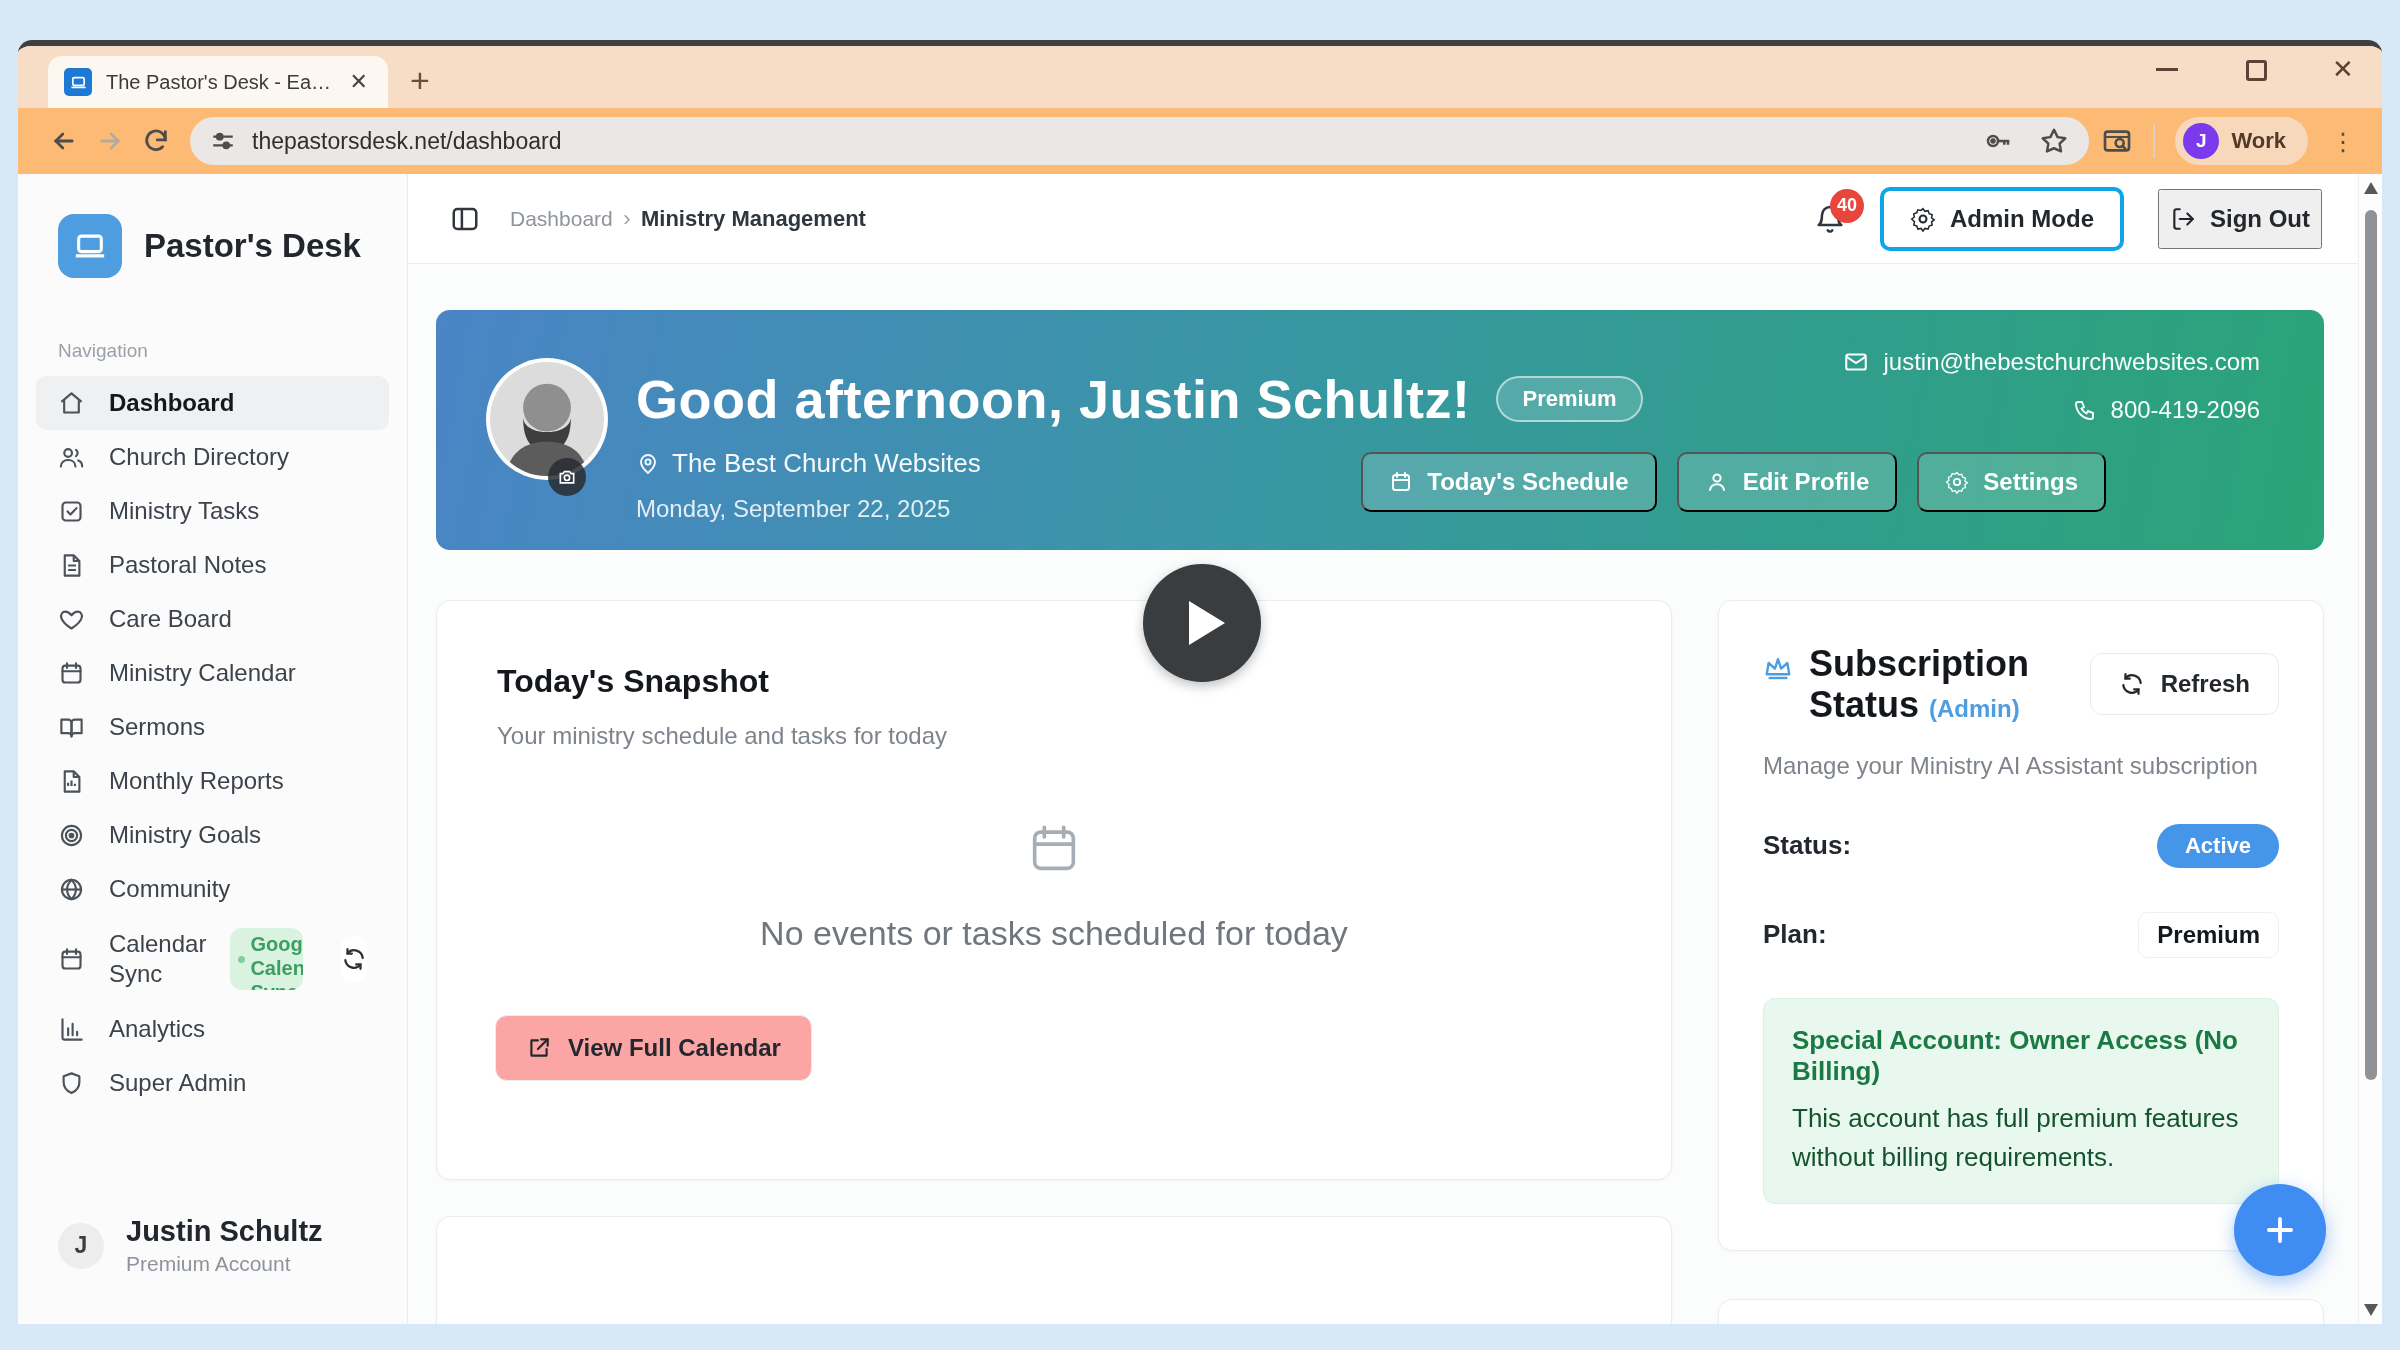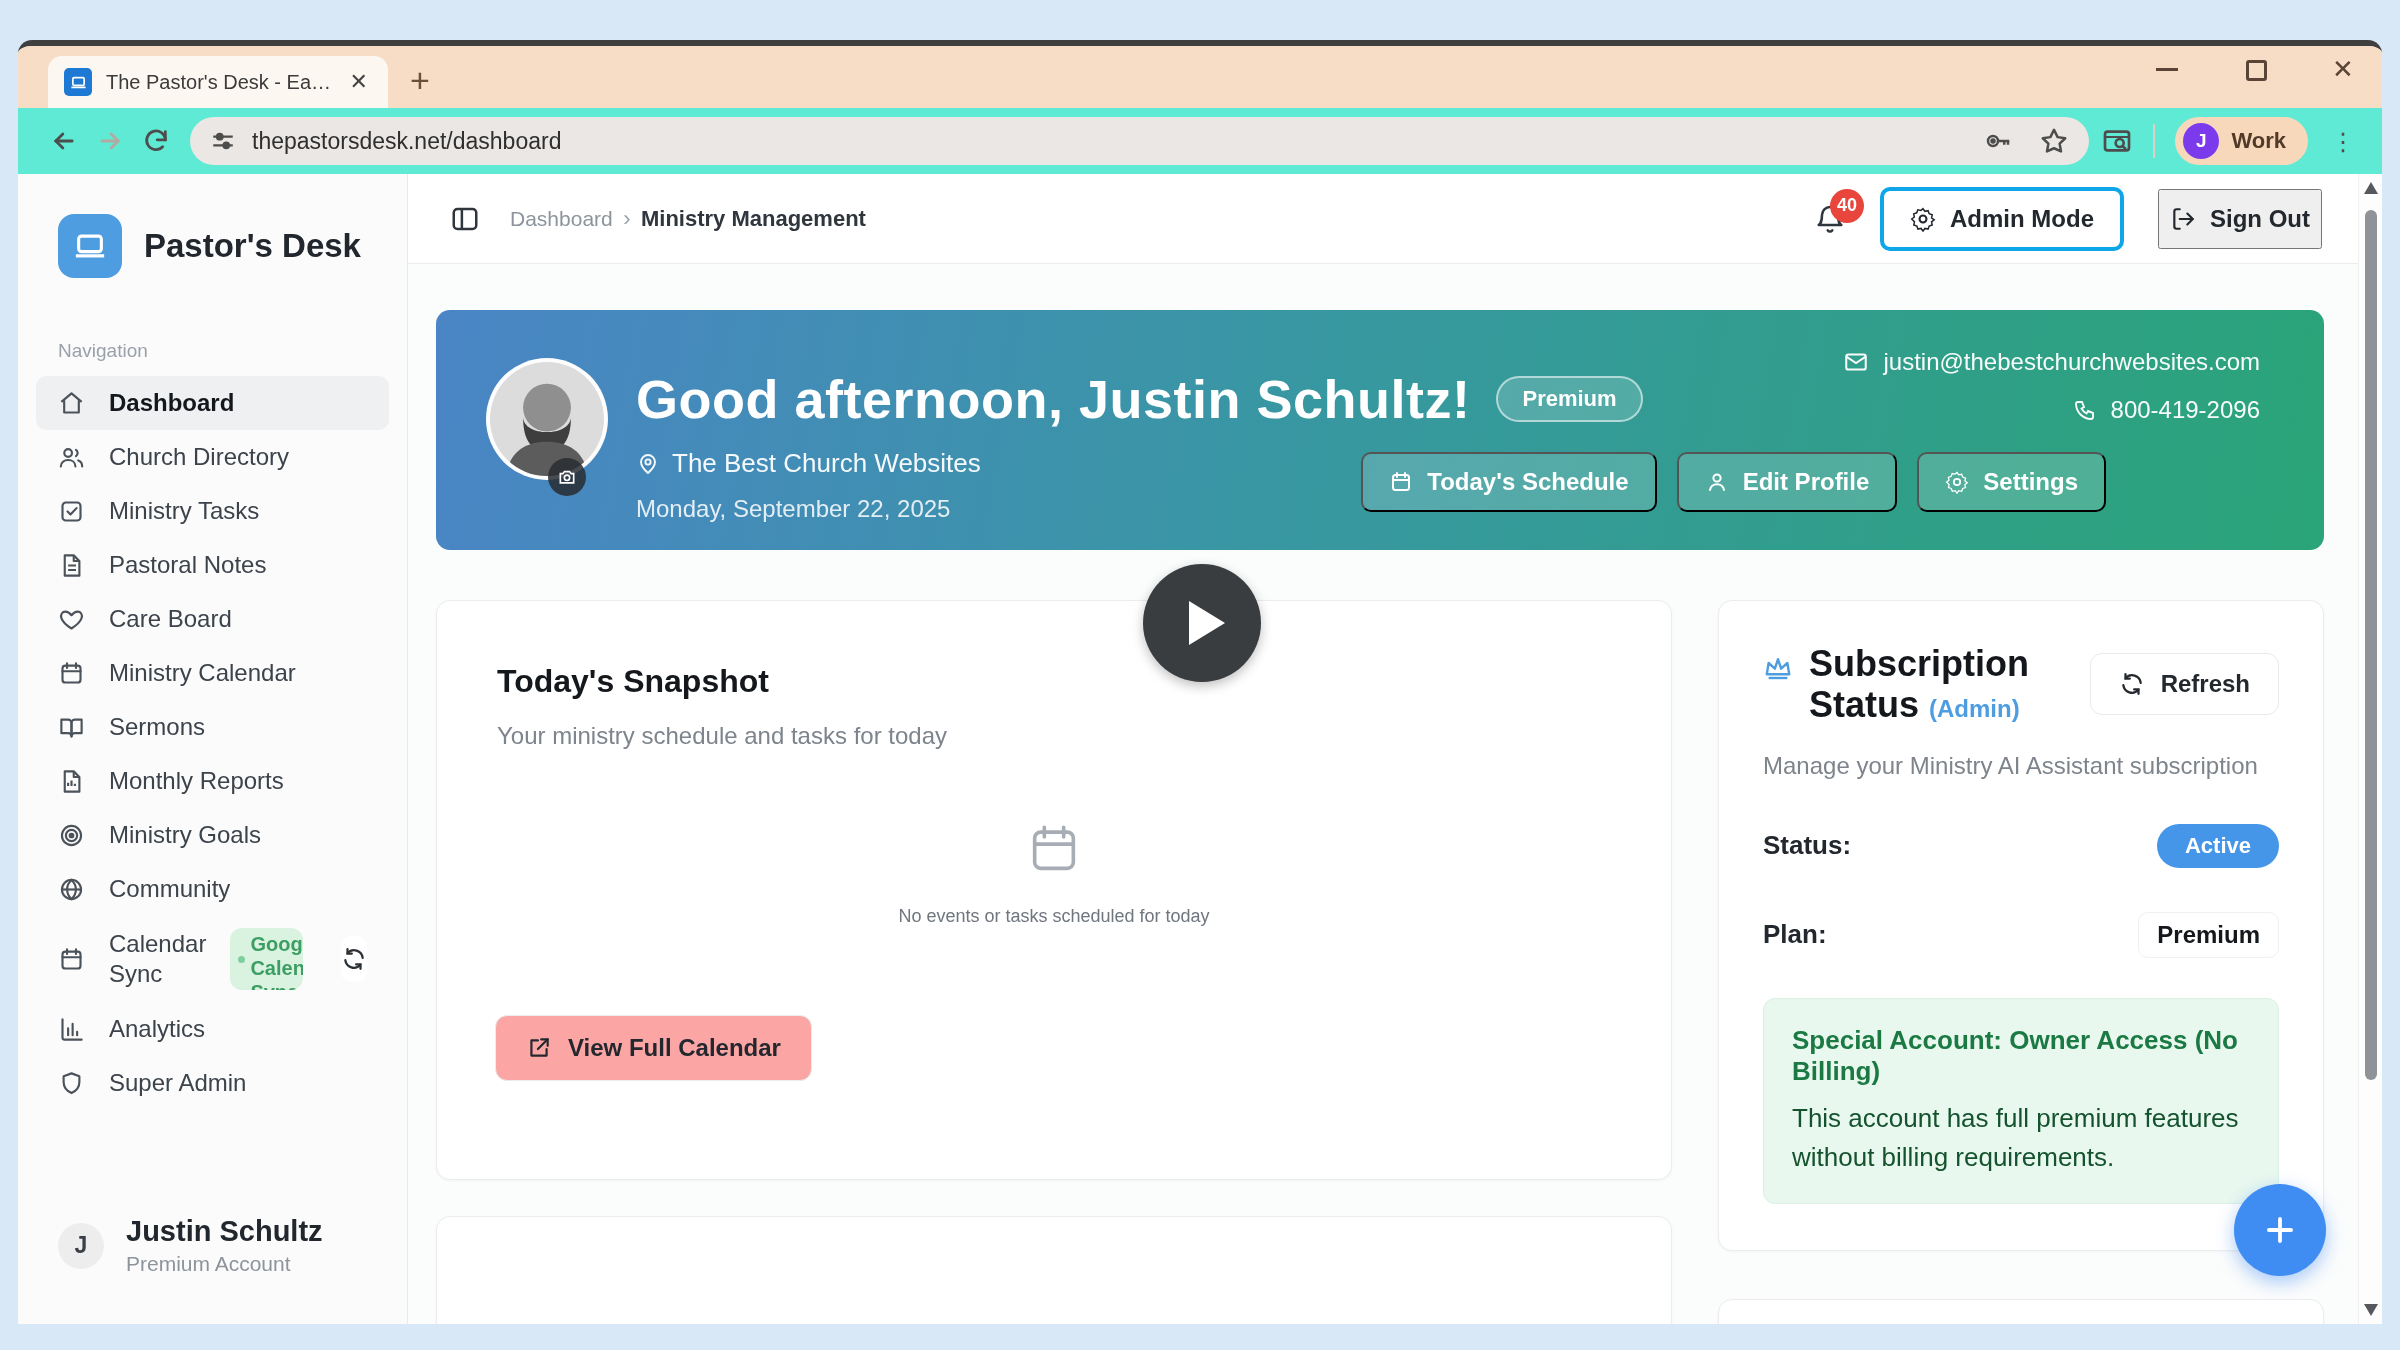--- a/index.html
+++ b/index.html
@@ -18,21 +18,21 @@
   .favicon { width:28px; height:28px; border-radius:5px; background:#1d79d4; display:flex; align-items:center; justify-content:center; flex:0 0 auto; }
   .tab-title { font-size:20px; color:#3b3b3b; white-space:nowrap; overflow:hidden; text-overflow:ellipsis; flex:1; }
   .tab-close { font-size:22px; color:#444; padding:0 4px; cursor:default; }
   .newtab-btn { font-size:34px; color:#6b4f3a; margin:0 0 8px 22px; line-height:40px; }
   .wincontrols { position:absolute; right:26px; top:10px; display:flex; gap:62px; align-items:center; }
   .winbtn { width:26px; height:26px; position:relative; }
   .win-min:after { content:""; position:absolute; left:2px; right:2px; top:12px; border-top:3px solid #5a4437; }
   .win-max:after { content:""; position:absolute; left:4px; top:4px; width:15px; height:15px; border:3px solid #5a4437; border-radius:3px; }
   .win-close { color:#5a4437; font-size:26px; line-height:26px; text-align:center; }
 
-  .toolbar { height:66px; background:#5eead4; display:flex; align-items:center; padding:0 24px; gap:2px; flex:0 0 auto; }
+  .toolbar { height:66px; background:#fdba74; display:flex; align-items:center; padding:0 24px; gap:2px; flex:0 0 auto; }
   .navbtn { width:44px; height:44px; display:flex; align-items:center; justify-content:center; border-radius:50%; color:#4d4d4d; }
   .navbtn.disabled { color:#b4aaa2; }
   .urlbar { flex:1; height:48px; background:#ebe7e4; border-radius:24px; display:flex; align-items:center;
     padding:0 20px; gap:16px; margin:0 10px; color:#3f3f3f; }
   .url-text { font-size:23px; color:#2f2f2f; flex:1; }
   .url-icons { display:flex; gap:26px; align-items:center; }
   .chrome-right { display:flex; align-items:center; gap:20px; }
   .tb-divider { width:2px; height:34px; background:#ddcfc4; }
   .profile-chip { display:flex; align-items:center; gap:12px; background:#f7d8bb; border-radius:24px; padding:6px 22px 6px 8px; }
   .profile-avatar { width:36px; height:36px; border-radius:50%; background:#7c3aed; color:#fff; font-size:19px; font-weight:bold;
@@ -104,21 +104,21 @@
   
   .columns { display:flex; gap:46px; margin-top:50px; align-items:flex-start; }
   .col-left { flex:1; min-width:0; }
   .col-right { width:606px; flex:0 0 auto; }
   .card { background:#fff; border:1px solid #ececee; border-radius:14px; box-shadow:0 1px 3px rgba(20,24,33,0.04); }
 
   .snapshot-card { height:580px; padding:62px 60px 0 60px; position:relative; }
   .snap-title { font-size:32px; font-weight:bold; color:#14181d; }
   .snap-sub { font-size:24px; color:#7d848c; margin-top:22px; }
   .snap-empty { margin-top:70px; text-align:center; color:#8d949c; }
-  .snap-empty-text { font-size:18px; color:#6f767e; margin-top:24px; }
+  .snap-empty-text { font-size:34px; color:#6f767e; margin-top:32px; }
   .view-cal-btn { position:absolute; left:58px; bottom:98px; display:flex; align-items:center; gap:16px;
     border:1px solid #ececee; background:#fca5a5; border-radius:12px; padding:18px 30px; font-size:24px; font-weight:bold; color:#23282e; }
   .stub-card { height:120px; margin-top:36px; }
 
   .play-overlay { position:absolute; left:735px; top:300px; width:118px; height:118px; border-radius:50%;
     background:#3a3d40; display:flex; align-items:center; justify-content:center; box-shadow:0 4px 12px rgba(0,0,0,0.25); }
   .play-tri { width:0; height:0; border-left:36px solid #fff; border-top:22px solid transparent; border-bottom:22px solid transparent; margin-left:10px; }
 
   .subs-card { padding:42px 44px 46px 44px; position:relative; }
   .subs-title-row { display:flex; align-items:flex-start; gap:16px; }

